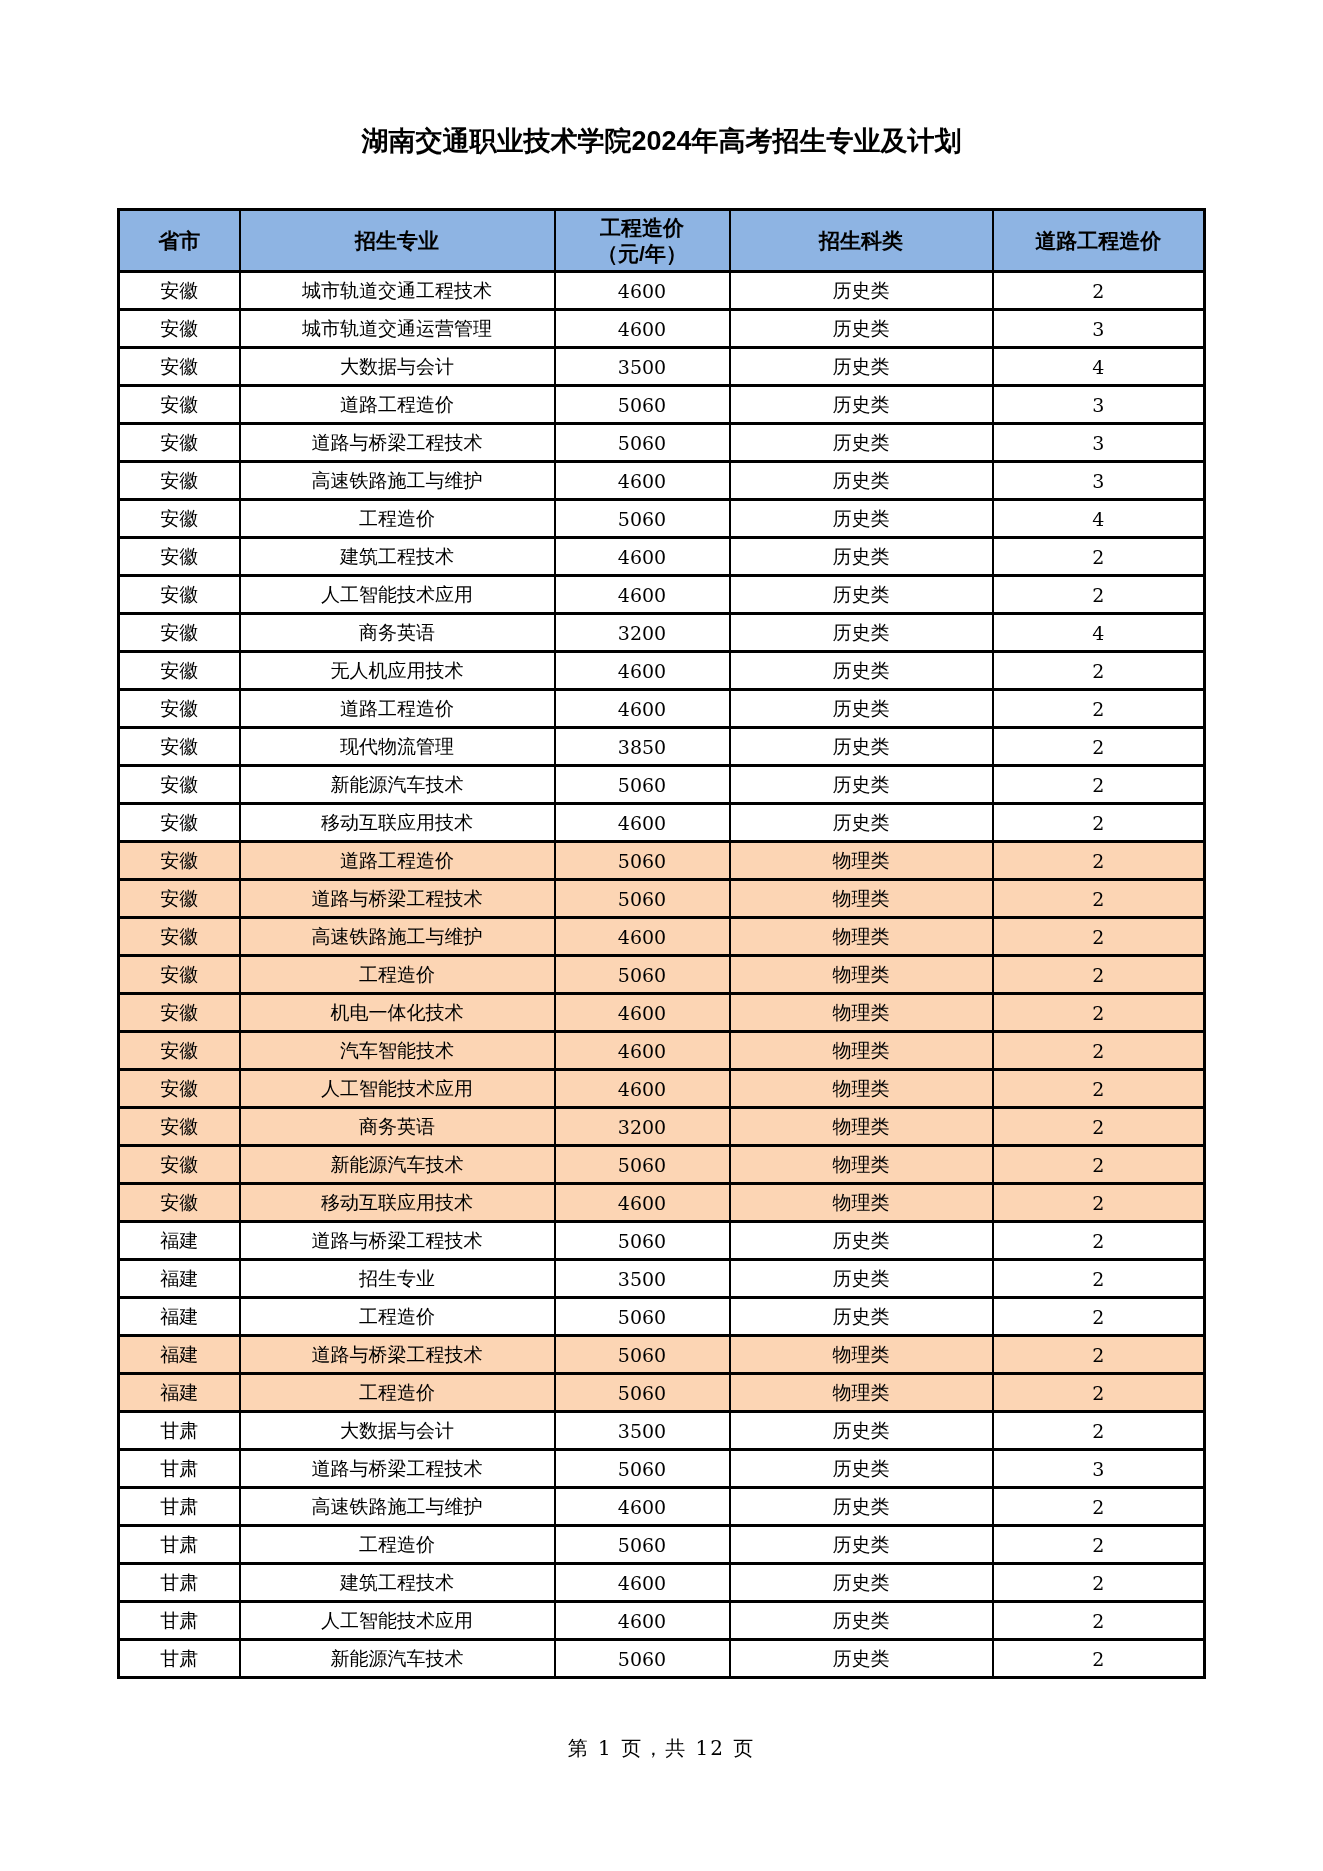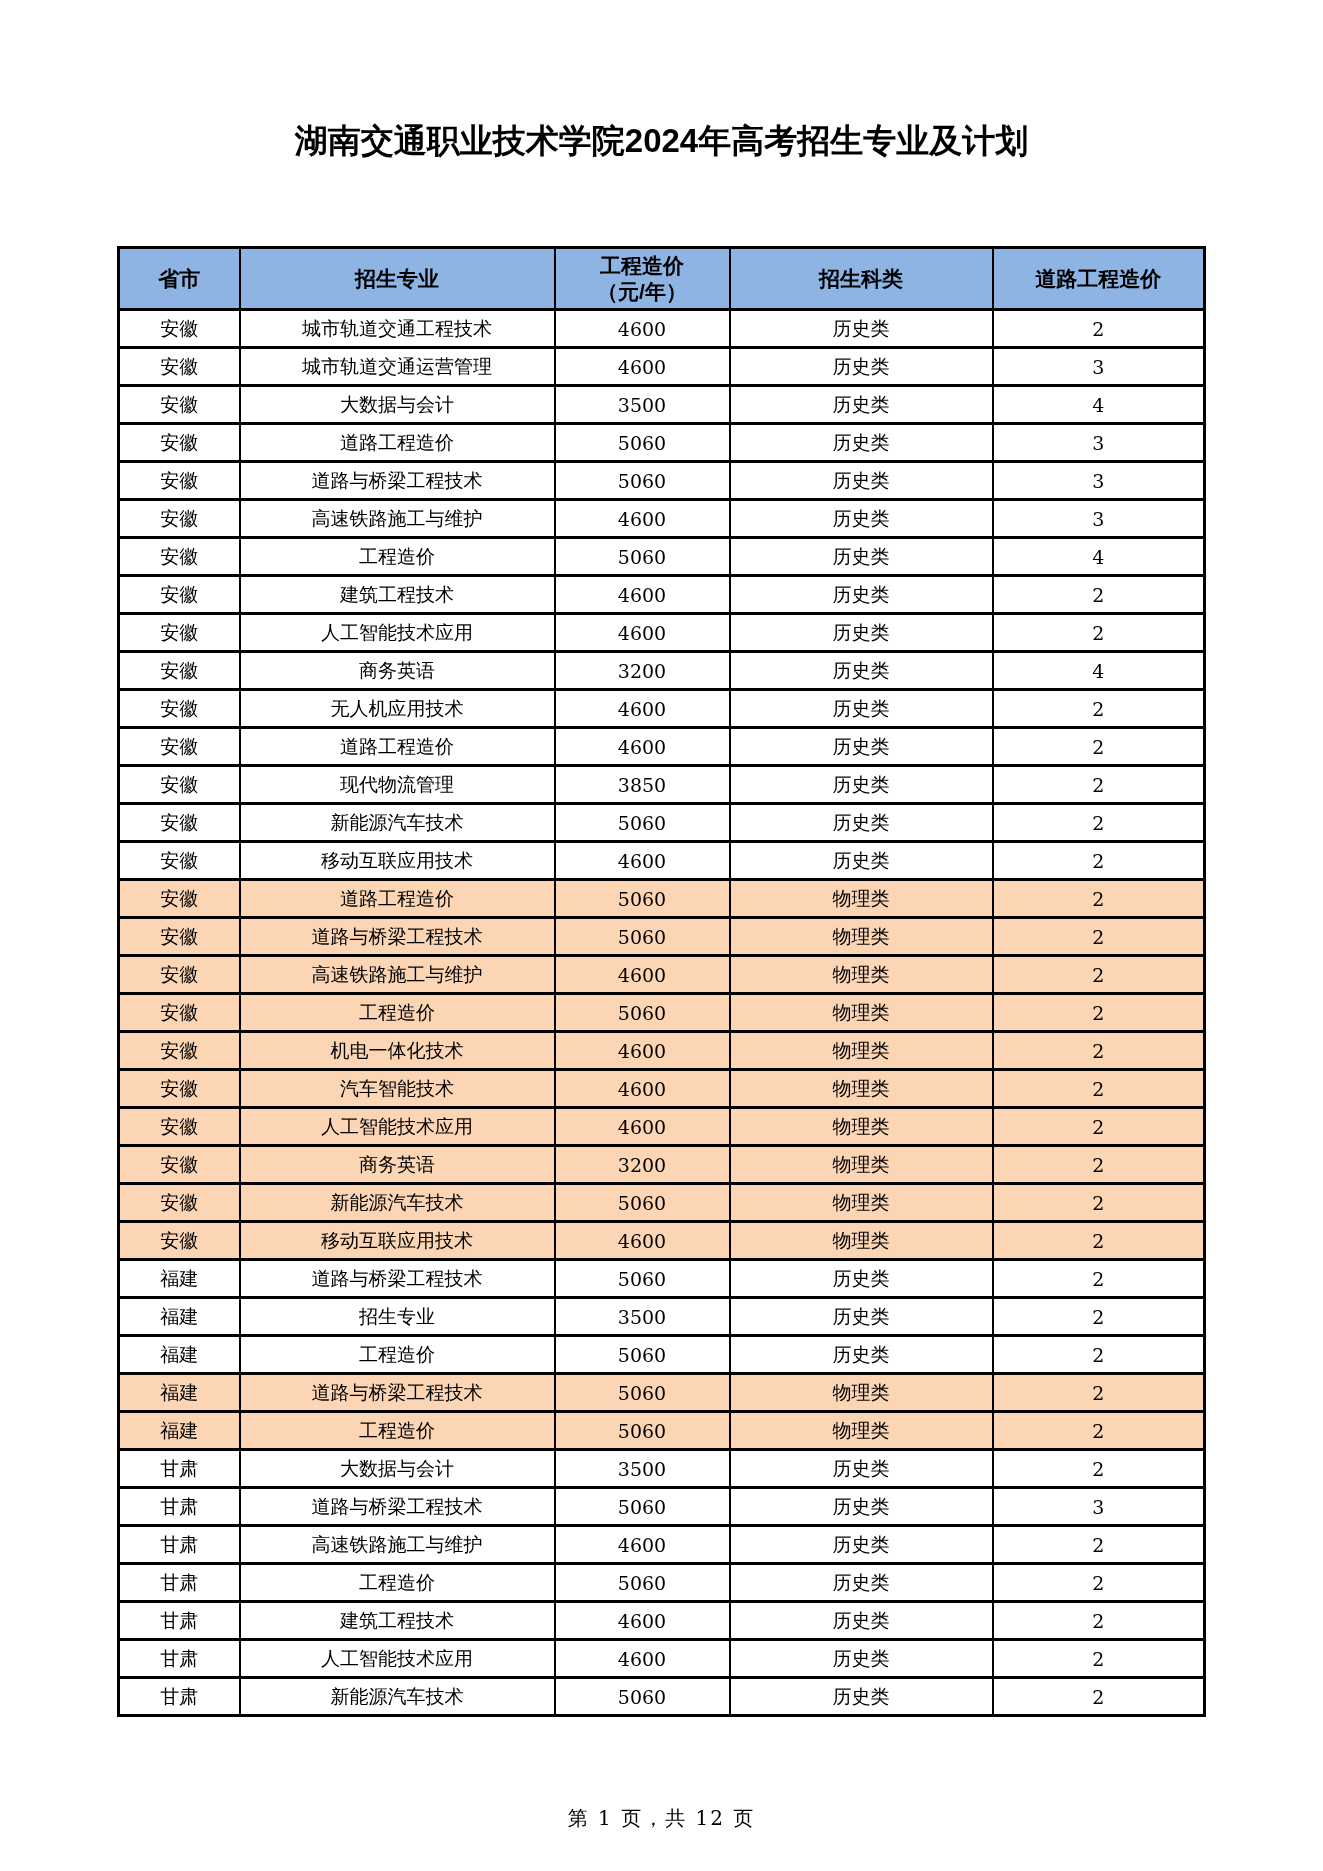--- a/index.html
+++ b/index.html
@@ -18,29 +18,29 @@
     position:relative;
     overflow:hidden;
     font-family:"DejaVu Serif", serif;
   }
   .doc-title{
     padding-top:120px;
     margin:0;
     text-align:center;
     font-family:"Liberation Sans", sans-serif;
     font-weight:bold;
-    font-size:33px;
+    font-size:27px;
     line-height:42px;
     color:var(--text);
   }
   table.adm{
     border-collapse:collapse;
     table-layout:fixed;
     width:1086px;
-    margin:84px auto 0 auto;
+    margin:46px auto 0 auto;
     border:3px solid var(--border);
   }
   table.adm th, table.adm td{
     border-left:2px solid var(--border);
     border-right:2px solid var(--border);
     border-top:3px solid var(--border);
     border-bottom:3px solid var(--border);
     text-align:center;
     vertical-align:middle;
     padding:0;
@@ -58,21 +58,21 @@
   table.adm td{
     font-size:19px;
     height:38px;
     background:#ffffff;
   }
   table.adm tr.hl td{
     background:var(--hl-bg);
   }
   .page-footer{
     text-align:center;
-    margin-top:88px;
+    margin-top:56px;
     font-size:20px;
     letter-spacing:2px;
     color:var(--text);
   }
 </style>
 </head>
 <body>
 
 <div class="page">
 

